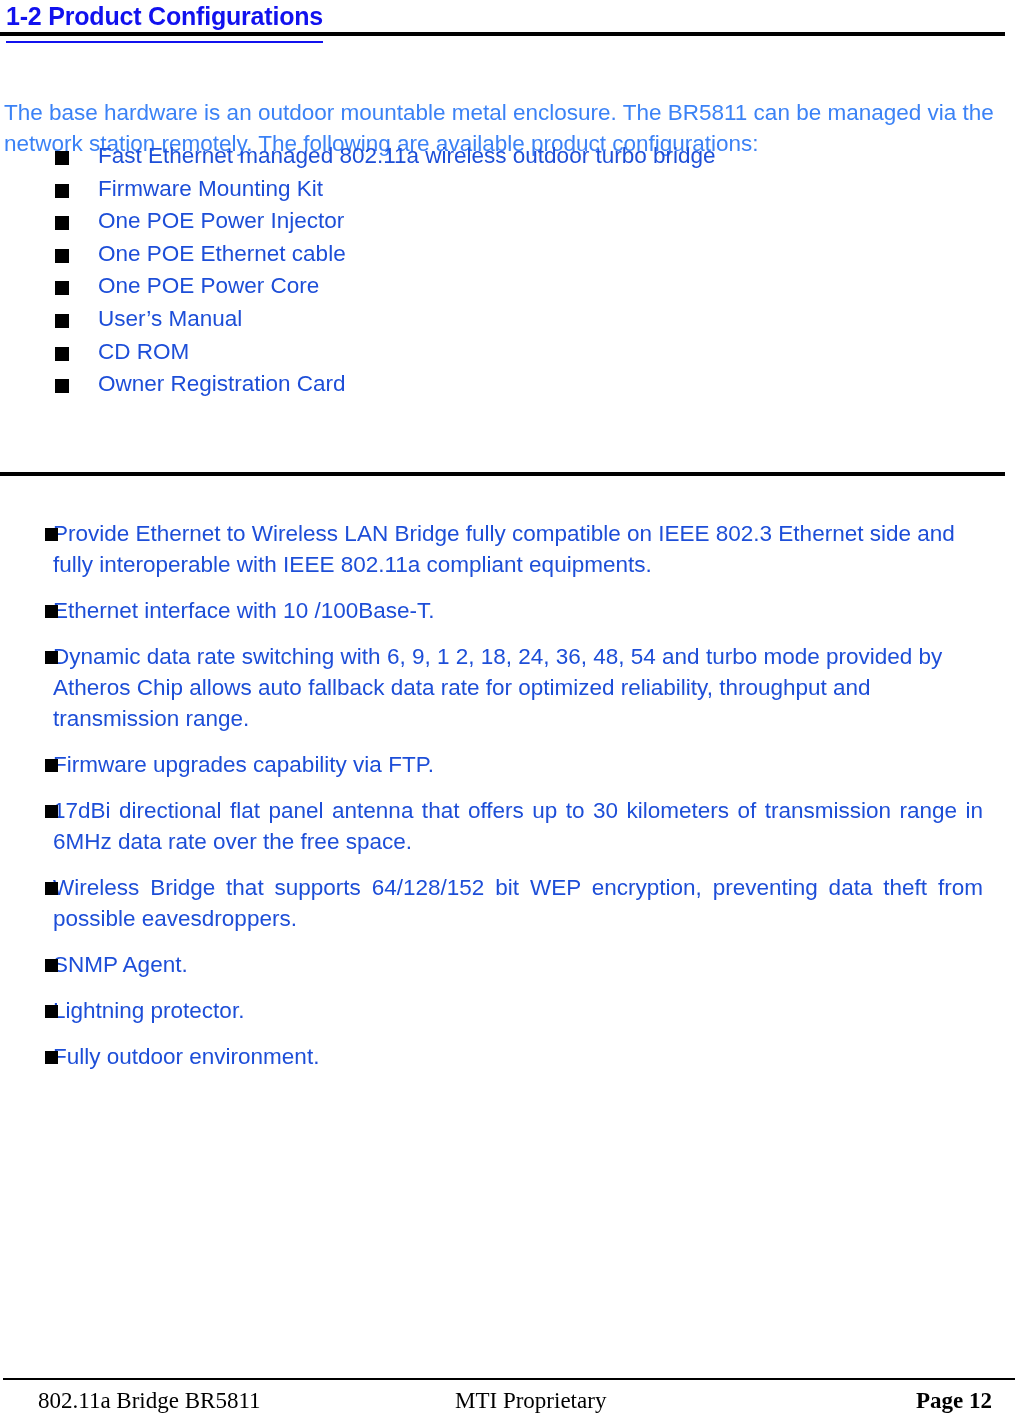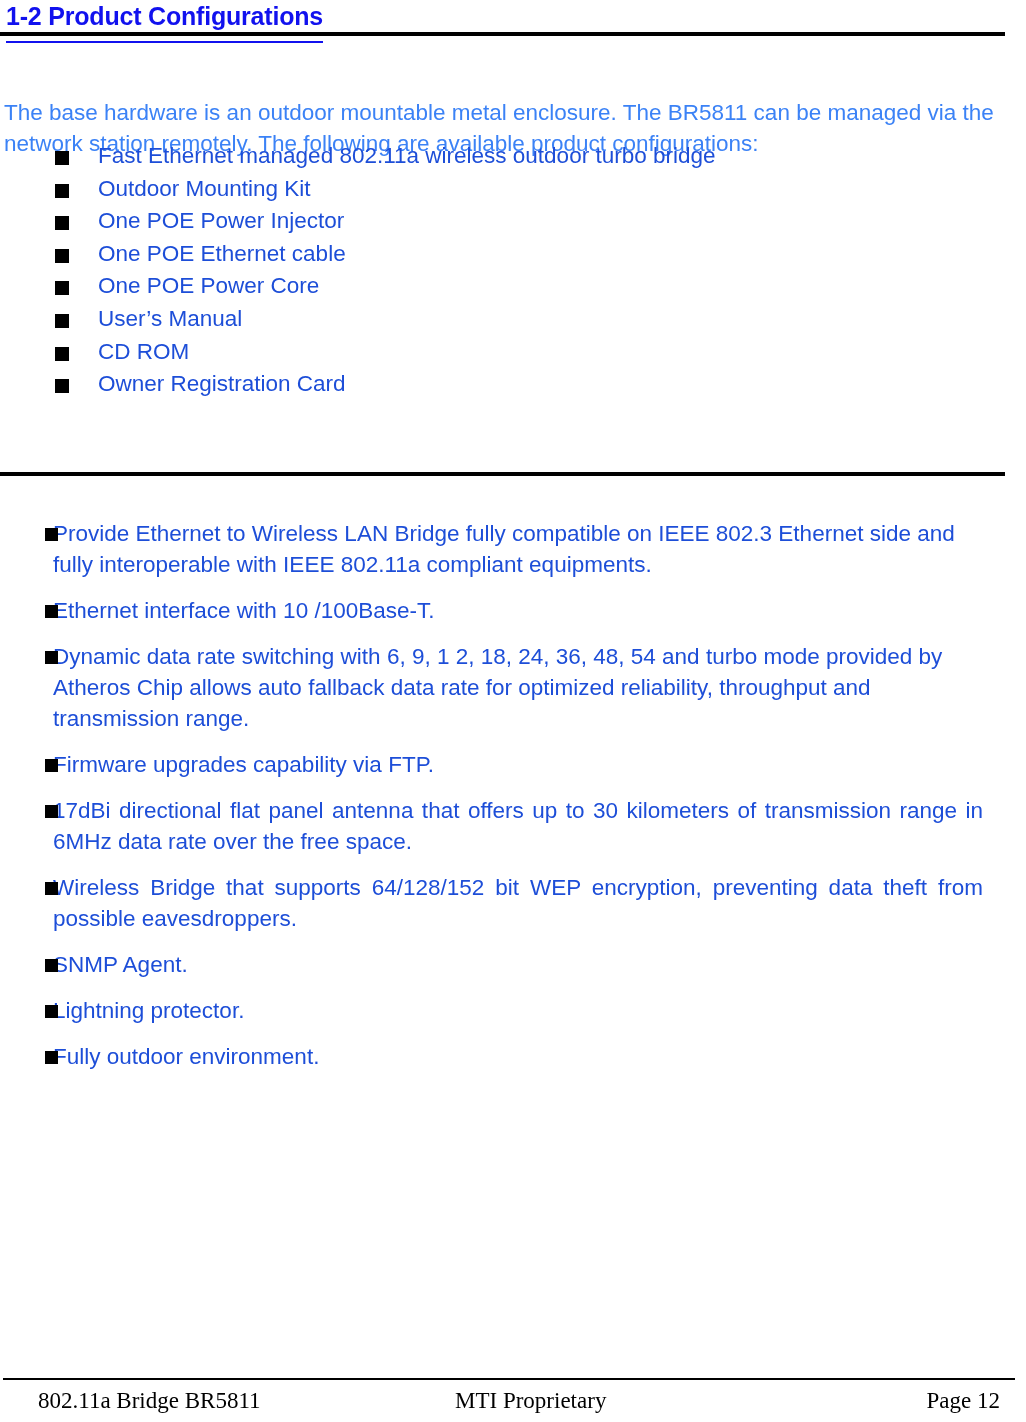--- a/index.html
+++ b/index.html
@@ -148,23 +148,24 @@
     white-space: nowrap;
   }
   .footer .f-center {
     position: absolute;
     left: 455px;
     top: 0;
     white-space: nowrap;
   }
   .footer .f-right {
     position: absolute;
-    right: 26px;
-    top: 0;
-    white-space: nowrap;
+    right: 34px;
+    top: 0;
+    white-space: nowrap;
+    font-weight: bold;
   }
 </style>
 </head>
 <body>
 
 <div class="page">
 
   <div class="section-heading" style="top:4px;">
     <span class="h-text">1-2 Product Configurations</span>
   </div>
@@ -172,21 +173,21 @@
 
   <p class="intro-para" style="top:74px;">The base hardware is an outdoor mountable metal enclosure. The BR5811 can be managed via the network station remotely. The following are available product configurations:</p>
 
   <ul class="blist" id="config-list">
     <li>
       <span class="bullet"></span>
       <span class="li-text">Fast Ethernet managed 802.11a wireless outdoor turbo bridge</span>
     </li>
     <li>
       <span class="bullet"></span>
-      <span class="li-text">Outdoor Mounting Kit</span>
+      <span class="li-text">Firmware Mounting Kit</span>
     </li>
     <li>
       <span class="bullet"></span>
       <span class="li-text">One POE Power Injector</span>
     </li>
     <li>
       <span class="bullet"></span>
       <span class="li-text">One POE Ethernet cable</span>
     </li>
     <li>

